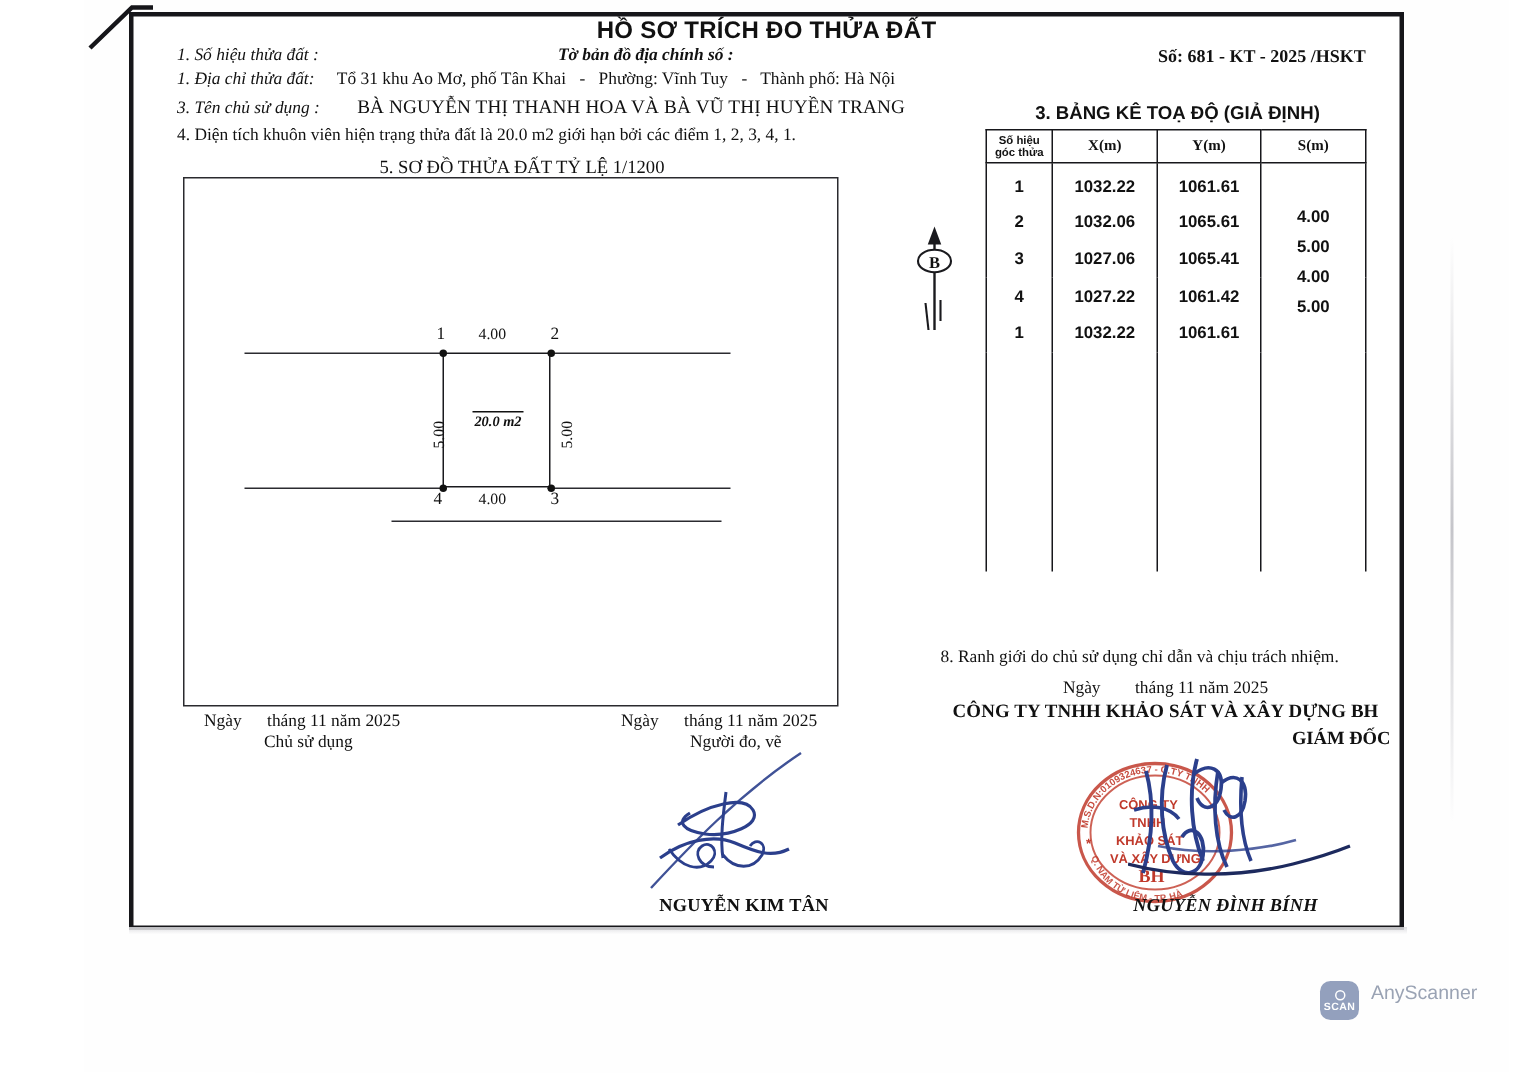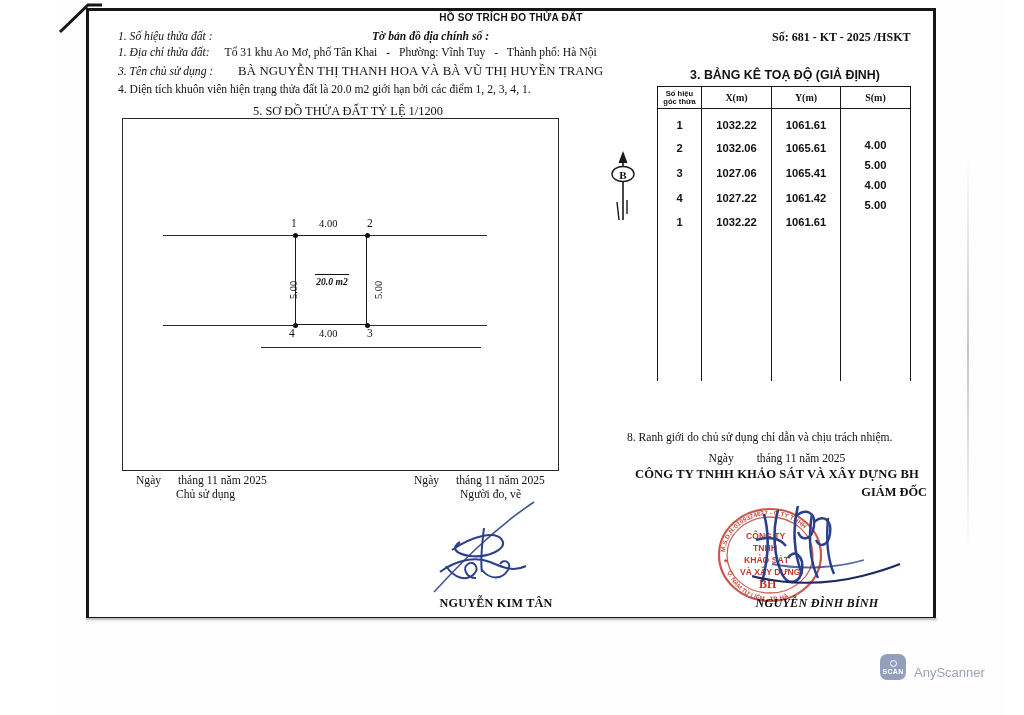--- a/index.html
+++ b/index.html
@@ -53,21 +53,21 @@
     width: 2px; height: 390px;
     background: linear-gradient(180deg,rgba(140,140,150,0),rgba(140,140,150,.5),rgba(140,140,150,0));
   }
 
   
   .doc-title {
     position: absolute; left: 86px; top: 12px; width: 850px;
     text-align: center;
     font-family: "Liberation Sans", sans-serif;
     font-weight: bold;
-    font-size: 10px;
+    font-size: 16px;
     letter-spacing: .2px;
     color: #111;
   }
 
   .meta { position: absolute; font-size: 11.6px; color: #111; white-space: nowrap; }
   .meta .lbl { font-style: italic; }
   .meta-1 { left: 118px; top: 30px; }
   .meta-1b { left: 372px; top: 30px; font-weight: bold; }
   .meta-2 { left: 118px; top: 46px; }
   .meta-3 { left: 118px; top: 64px; }
@@ -260,21 +260,21 @@
   
   .seal {
     position: absolute; left: 714px; top: 506px;
     width: 112px; height: 98px;
     pointer-events: none;
   }
 
   
   .scanner-wm {
     position: absolute; left: 880px; top: 654px;
-    display: flex; align-items: flex-end; gap: 8px;
+    display: flex; align-items: flex-start; gap: 8px;
   }
   .scanner-icon {
     width: 26px; height: 26px; border-radius: 7px;
     background: #93a0bd;
     display: flex; flex-direction: column;
     align-items: center; justify-content: center;
     color: #fff;
   }
   .scanner-icon .dot {
     width: 7px; height: 7px; border-radius: 50%;

